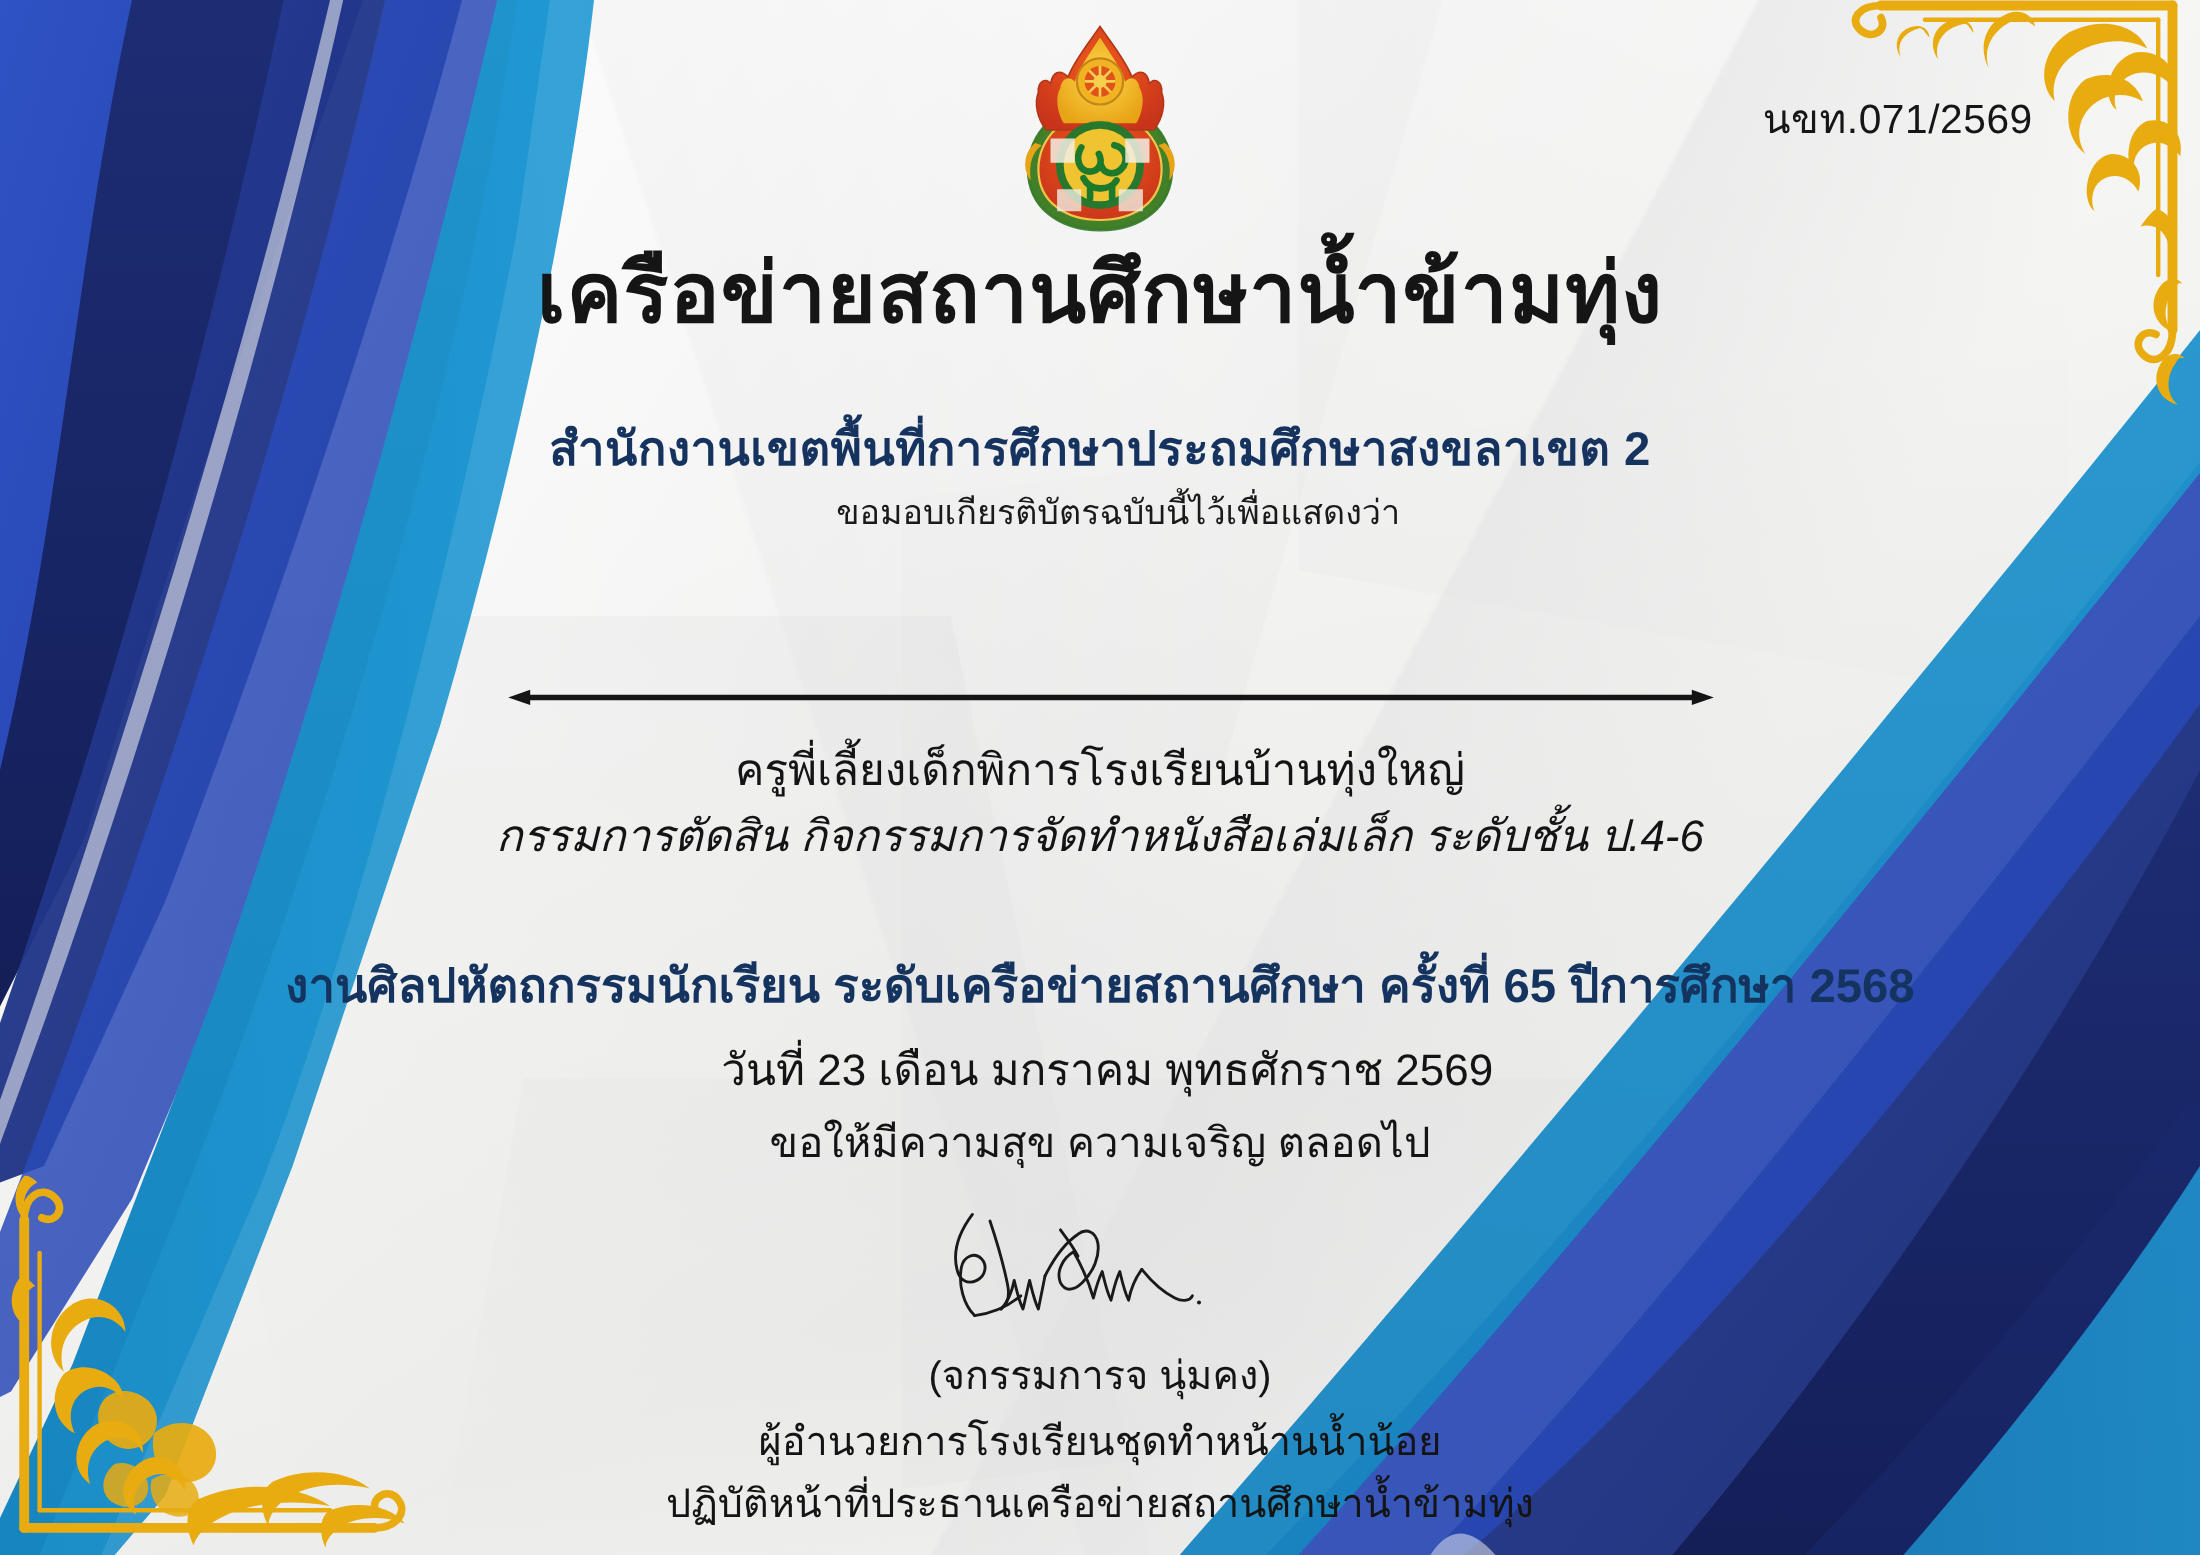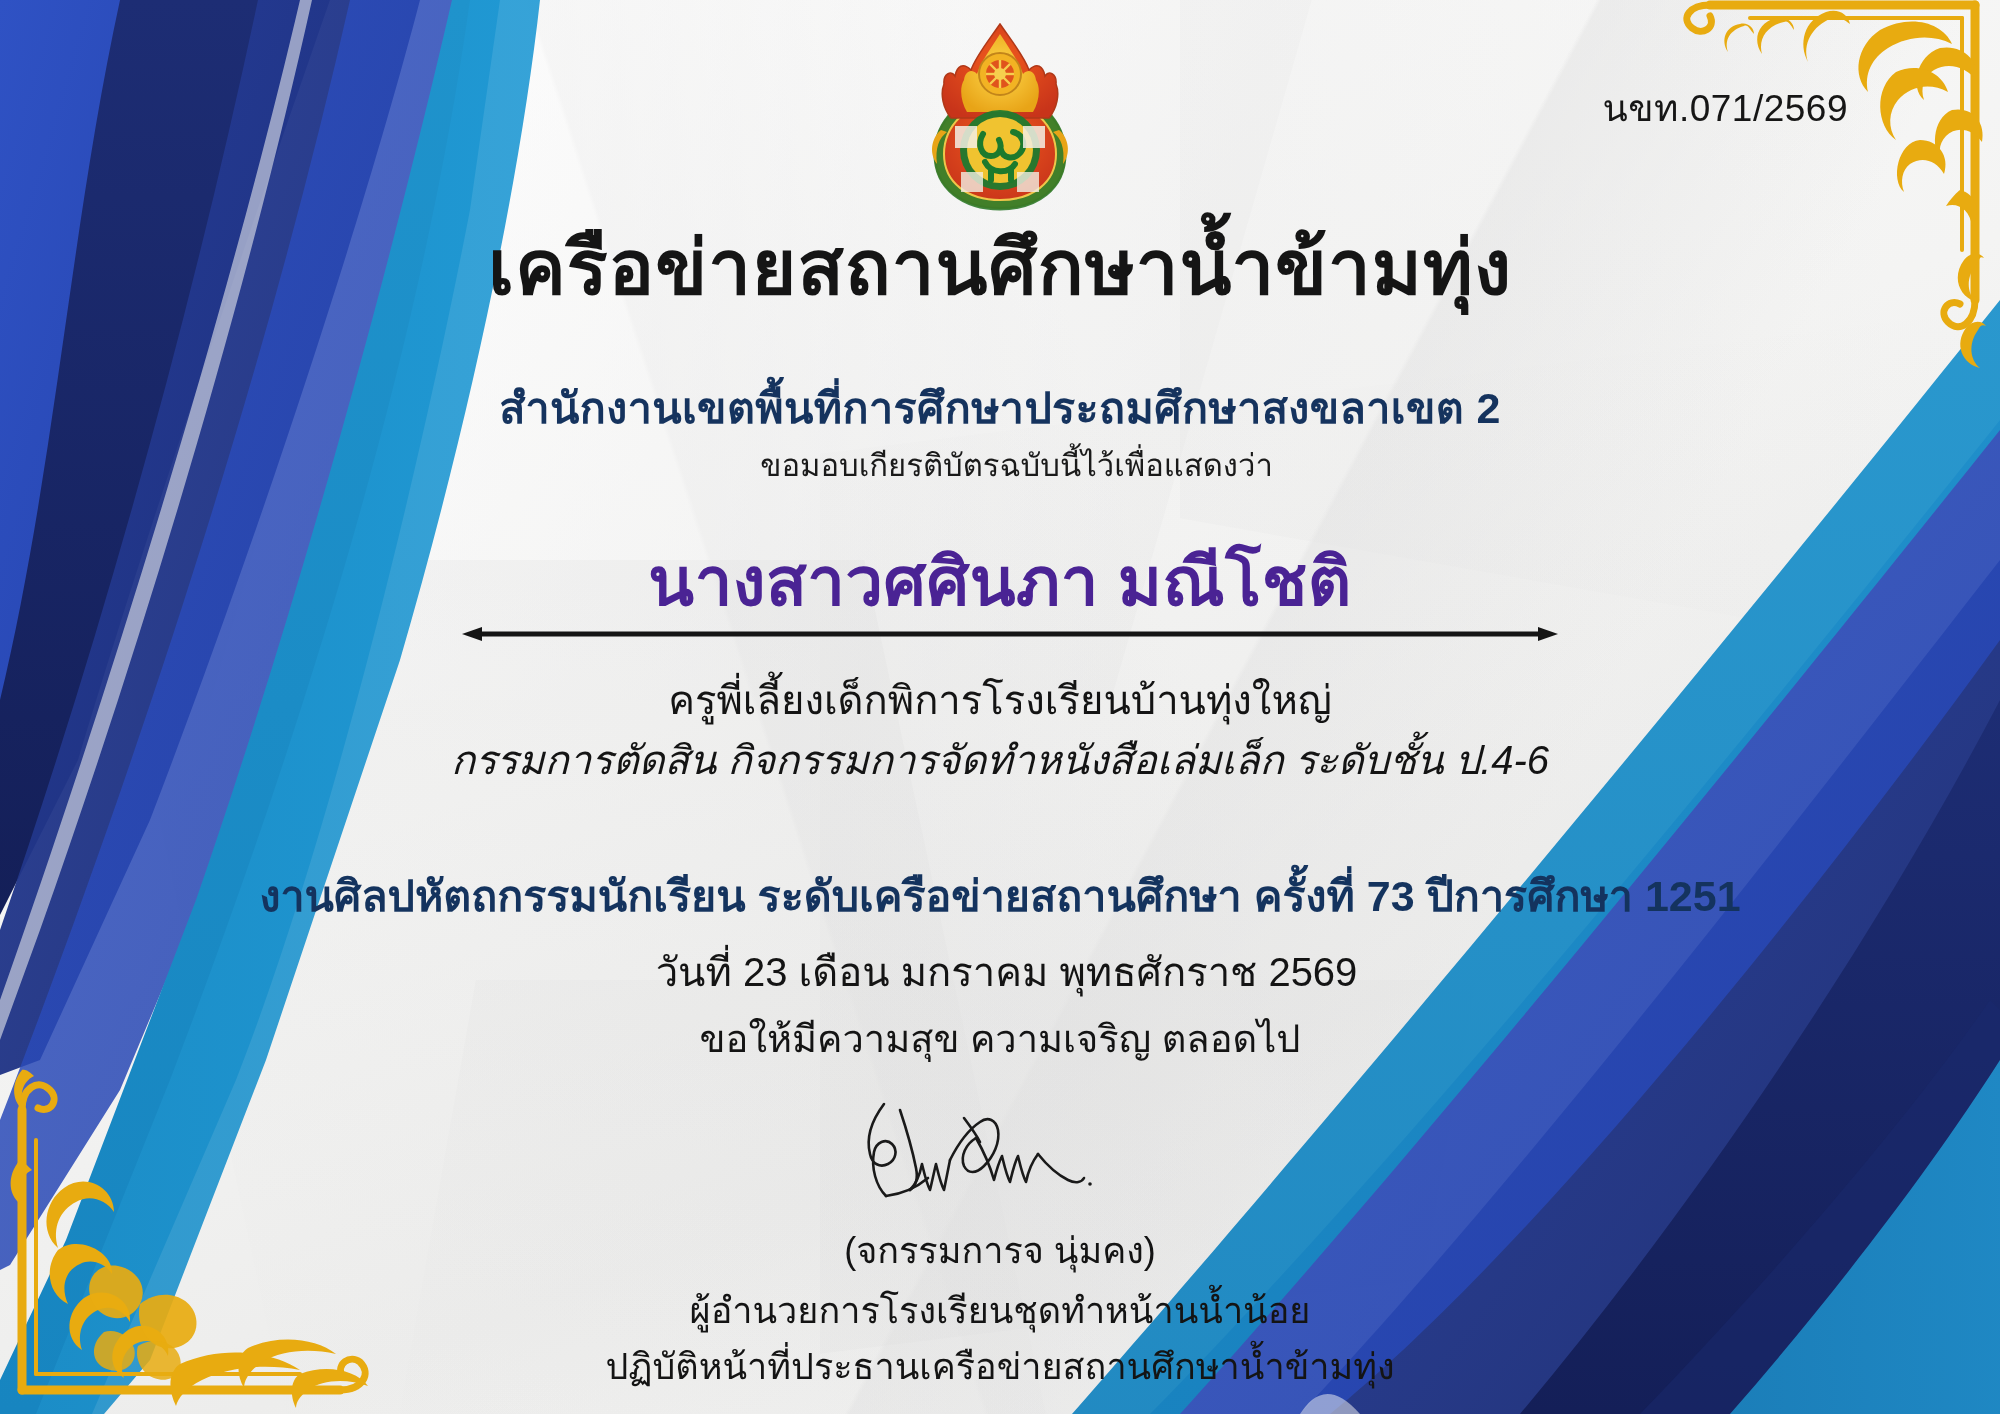--- a/index.html
+++ b/index.html
@@ -268,34 +268,33 @@
         <path d="M98,104 L120,104 L120,126 L98,126 Z" fill="#f3efe4" opacity="0.85"></path>
         <path d="M36,150 L58,150 L58,170 L36,170 Z" fill="#f3efe4" opacity="0.8"></path>
         <path d="M92,150 L114,150 L114,170 L92,170 Z" fill="#f3efe4" opacity="0.8"></path>
       </svg>
     </div>
 
     <div class="title">เครือข่ายสถานศึกษาน้ำข้ามทุ่ง</div>
     <div class="subtitle">สำนักงานเขตพื้นที่การศึกษาประถมศึกษาสงขลาเขต  2</div>
     <div class="preamble">ขอมอบเกียรติบัตรฉบับนี้ไว้เพื่อแสดงว่า</div>
 
-    <div class="recipient">นางสาวศศินภา  มณีโชติ</div>
 
     <div class="rule">
       <svg width="1100" height="20" viewBox="0 0 1100 20">
         <path d="M14,10 L1086,10" stroke="#151515" stroke-width="5"></path>
         <path d="M2,10 L22,3 L22,17 Z" fill="#151515"></path>
         <path d="M1098,10 L1078,3 L1078,17 Z" fill="#151515"></path>
       </svg>
     </div>
 
     <div class="role1">ครูพี่เลี้ยงเด็กพิการโรงเรียนบ้านทุ่งใหญ่</div>
     <div class="role2">กรรมการตัดสิน กิจกรรมการจัดทำหนังสือเล่มเล็ก ระดับชั้น ป.4-6</div>
 
-    <div class="event">งานศิลปหัตถกรรมนักเรียน ระดับเครือข่ายสถานศึกษา ครั้งที่ 73  ปีการศึกษา 1251</div>
+    <div class="event">งานศิลปหัตถกรรมนักเรียน ระดับเครือข่ายสถานศึกษา ครั้งที่ 65  ปีการศึกษา 2568</div>
     <div class="datetext">วันที่  23  เดือน  มกราคม  พุทธศักราช 2569</div>
     <div class="wish">ขอให้มีความสุข ความเจริญ ตลอดไป</div>
 
     <div class="signature">
       <svg width="300" height="110" viewBox="0 0 300 110">
         <g fill="none" stroke="#1a1a1a" stroke-width="2.6" stroke-linecap="round" stroke-linejoin="round">
           <path d="M34,6 C22,22 16,40 20,56 C22,66 30,70 38,66 C46,62 48,52 42,46 C36,40 26,44 24,54 C21,70 26,88 36,98"></path>
           <path d="M36,98 C52,96 66,90 78,80"></path>
           <path d="M50,12 C56,30 62,50 66,70 C68,80 66,88 60,92"></path>
           <path d="M60,92 C66,86 70,76 72,66 C74,74 76,84 80,92 C82,84 84,74 86,66 C88,74 90,84 94,92 C96,82 98,72 100,62"></path>

